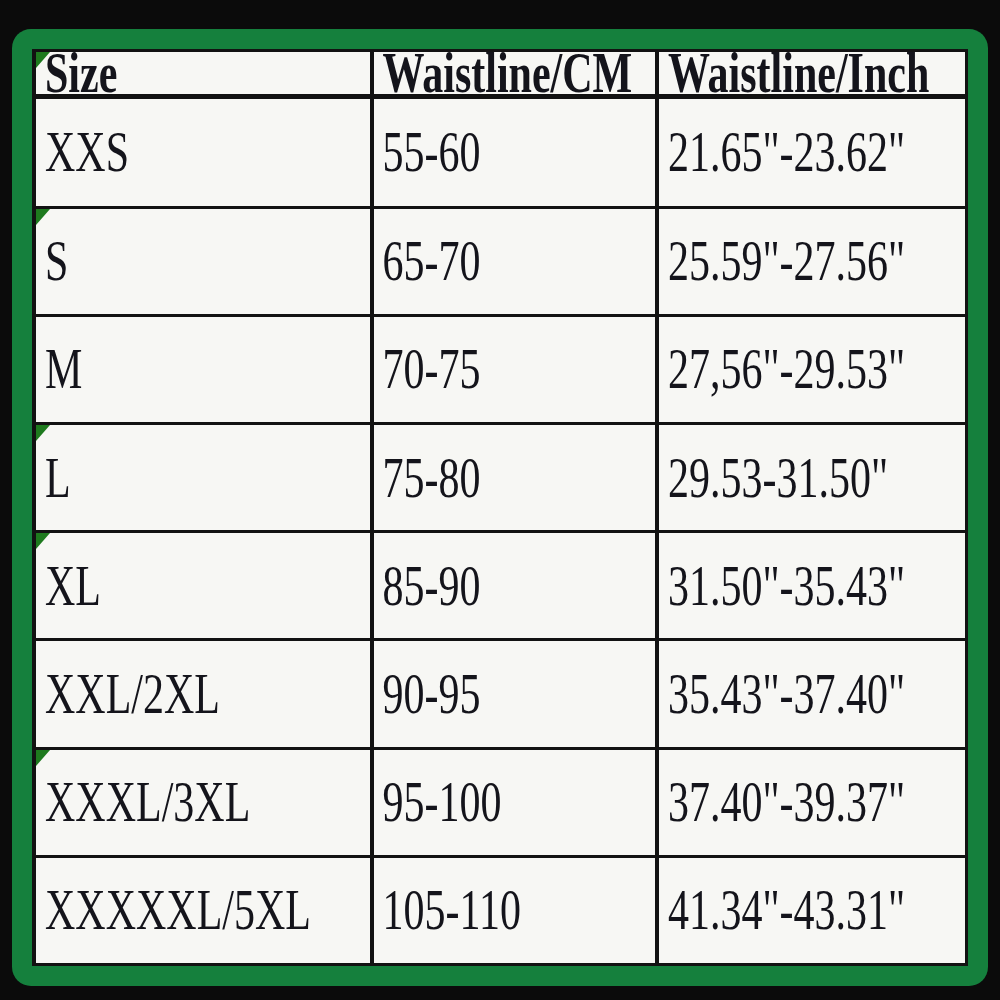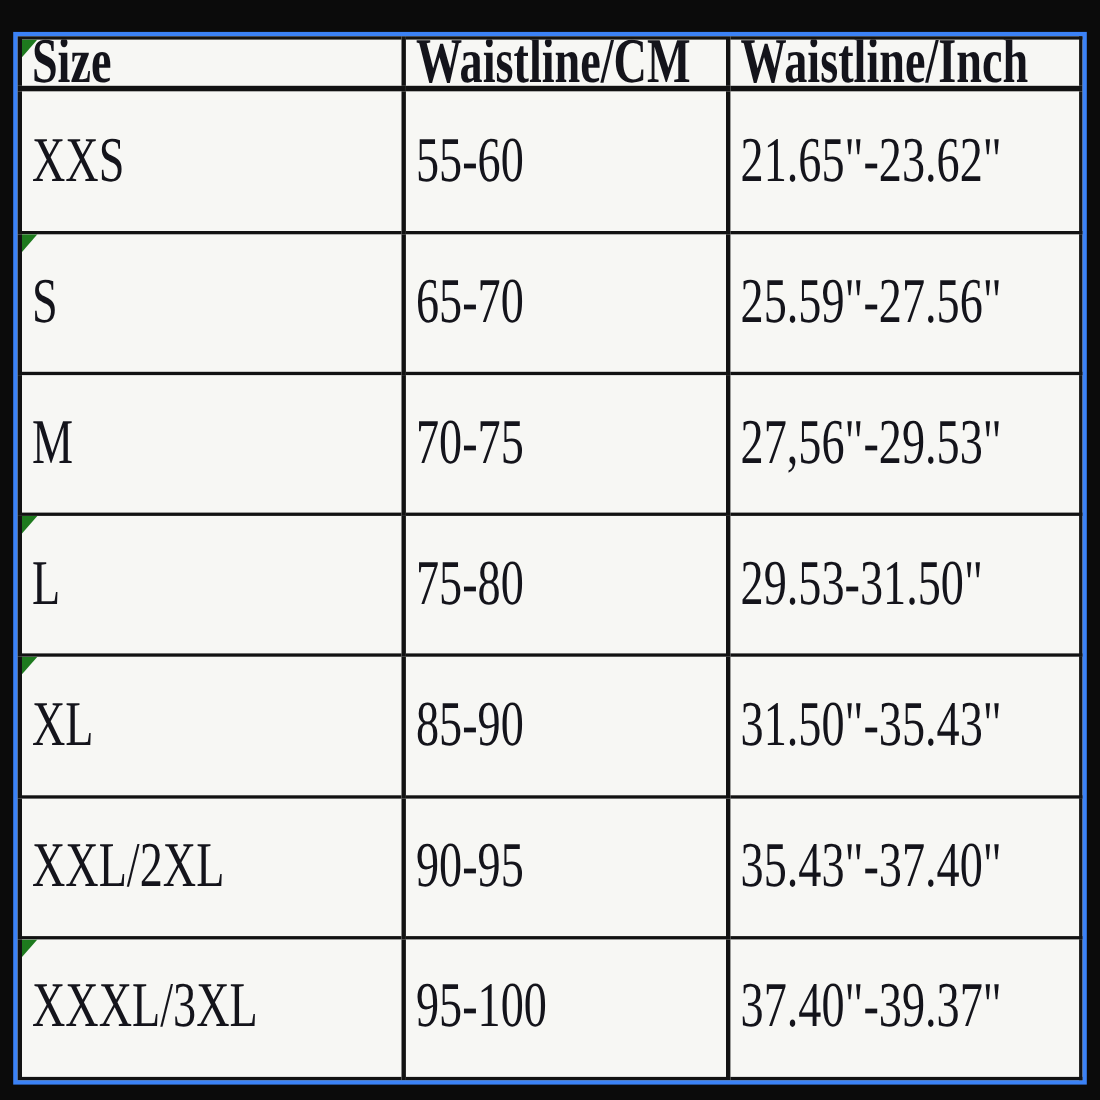--- a/index.html
+++ b/index.html
@@ -10,22 +10,23 @@
   }
   .page{
     box-sizing:border-box;
     width:1000px;height:1000px;
     padding:29px 12px 14px 12px;
     background:#0b0b0b;
   }
   .sheet{
     box-sizing:border-box;
     width:100%;height:100%;
-    background:#3b82f6;
-    padding:4px;
+    background:#15803d;
+    padding:20px;
+    border-radius:19px;
   }
   table.size-chart{
     width:100%;height:100%;
     border-collapse:collapse;
     table-layout:fixed;
     background:#f7f7f4;
     border:3px solid #121212;
   }
   col.c-size{width:36.2%;}
   col.c-cm{width:30.6%;}
@@ -116,16 +117,21 @@
         <tr>
           <td class="size-cell"><span class="stretch">XXL/2XL</span></td>
           <td class="cm-cell"><span class="stretch">90-95</span></td>
           <td class="inch-cell"><span class="stretch">35.43"-37.40"</span></td>
         </tr>
         <tr>
           <td class="size-cell"><span class="corner-marker" style="display: block;"></span><span class="stretch">XXXL/3XL</span></td>
           <td class="cm-cell"><span class="stretch">95-100</span></td>
           <td class="inch-cell"><span class="stretch">37.40"-39.37"</span></td>
         </tr>
+        <tr>
+          <td class="size-cell"><span class="stretch">XXXXXL/5XL</span></td>
+          <td class="cm-cell"><span class="stretch">105-110</span></td>
+          <td class="inch-cell"><span class="stretch">41.34"-43.31"</span></td>
+        </tr>
       </tbody>
     </table>
   </div>
 </div>
 
 </body></html>

